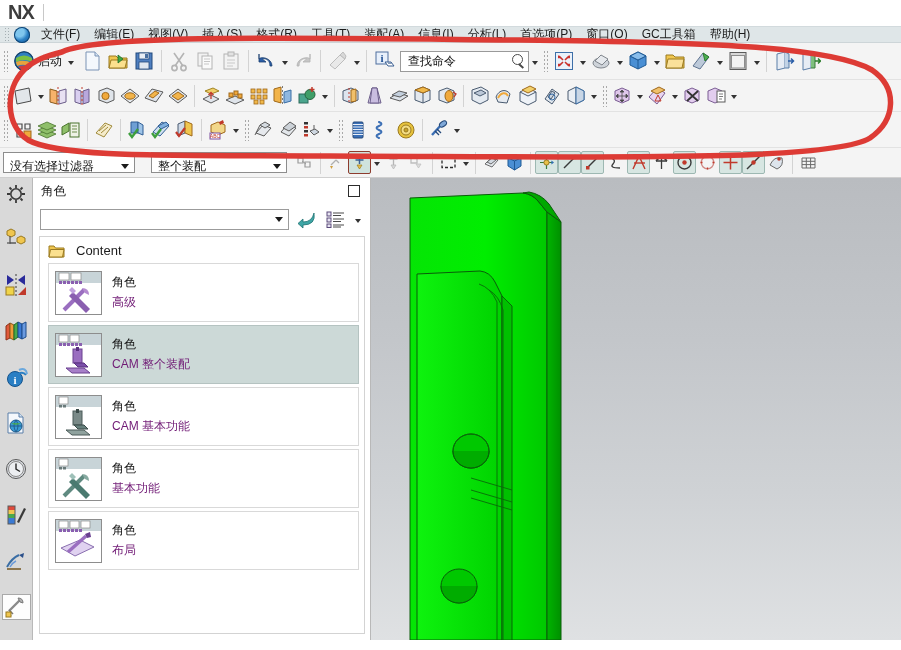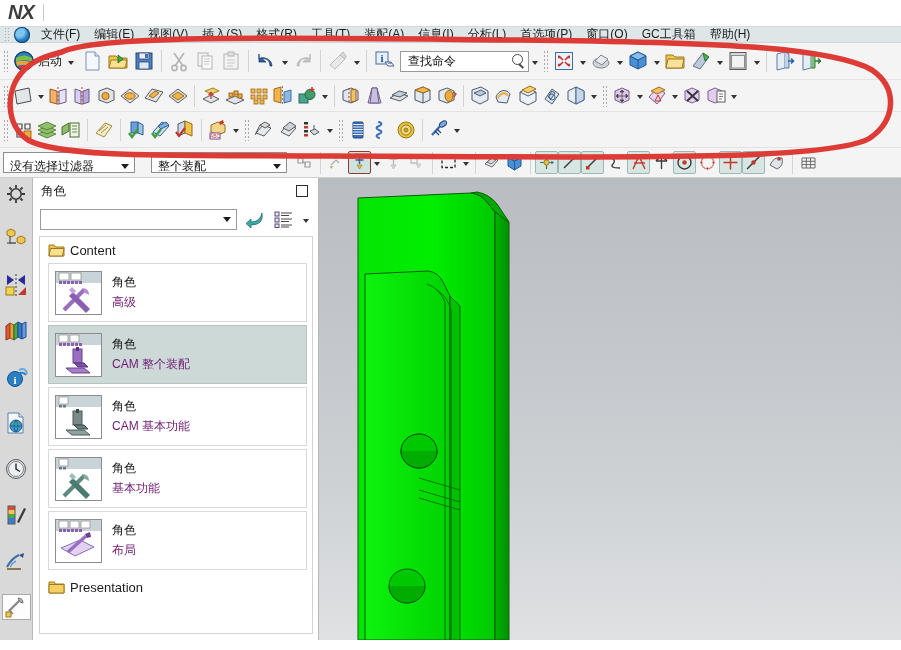--- a/index.html
+++ b/index.html
@@ -13,21 +13,20 @@
     background: #ffffff;
     -webkit-font-smoothing: antialiased;
   }
   #app { position: relative; width: 901px; height: 650px; }
 
   
   .titlebar {
     height: 26px; background: #ffffff;
     display: flex; align-items: center; padding-left: 8px;
     border-bottom: 1px solid #ffffff;
-    font-style: italic;
   }
   .nx-logo {
     font-family: "Liberation Sans", sans-serif;
     font-size: 20px; font-weight: bold; color: #3d3d3d;
     letter-spacing: -1px; padding-right: 9px;
   }
   .title-sep { width: 1px; height: 17px; background: #c8c8c8; margin-right: 9px; }
   .title-text { font-size: 12.5px; color: #1a1a1a; }
 
   
@@ -132,21 +131,21 @@
     display: flex; flex-direction: column; align-items: center; padding-top: 4px;
   }
   .rail-btn {
     width: 29px; height: 30px; margin-bottom: 20px;
     display: flex; align-items: center; justify-content: center; cursor: default;
     border: 1px solid transparent;
   }
   .rail-btn.sel { background: #fdfdfd; border: 1px solid #a9a9a9; }
 
   .panel {
-    width: 286px; background: #ffffff; border-right: 1px solid #b8b8b8;
+    width: 338px; background: #ffffff; border-right: 1px solid #b8b8b8;
     display: flex; flex-direction: column;
   }
   .panel-hdr {
     height: 26px; display: flex; align-items: center; justify-content: space-between;
     padding: 0 10px 0 8px;
   }
   .panel-title { font-size: 12.5px; color: #1a1a1a; }
   .pin {
     width: 12px; height: 12px; border: 1.6px solid #2c2c2c;
   }
@@ -162,21 +161,21 @@
     content:""; width:0;height:0;border-left:4px solid transparent;
     border-right:4px solid transparent;border-top:5px solid #1b1b1b;
   }
   .refresh-ico { width: 22px; height: 20px; flex:0 0 auto; }
   .listmode { width: 20px; height: 20px; flex:0 0 auto; }
 
   .listbox {
     flex: 1 1 auto; margin: 2px 5px 6px 6px; border: 1px solid #d3d3d3;
     background: #fff; overflow: hidden; padding-top: 4px;
   }
-  .folderrow { display:flex; align-items:flex-start; gap:5px; padding: 2px 0 5px 8px; }
+  .folderrow { display:flex; align-items:flex-end; gap:11px; padding: 2px 0 5px 8px; }
   .folderrow .nm { font-size: 13px; color: #1c1c1c; }
   .folder-ico { width: 17px; height: 14px; flex:0 0 auto; }
 
   .rolecard {
     margin: 0 5px 3px 8px; border: 1px solid #d9d9d9; background: #fff;
     height: 59px; display:flex; align-items:center; gap: 10px; padding-left: 6px; cursor: default;
   }
   .rolecard.sel { background: #ccd9d7; border-color: #b5c3c1; }
   .rolecard .thumb {
     width: 47px; height: 44px; flex: 0 0 auto; border: 1px solid #8d8d8d; background: #fff;
@@ -1093,29 +1092,20 @@
                   <path d="M5 28 L24 20 L38 27 L19 36 Z" fill="#e0d2f0" stroke="#8a6fb0"></path>
                   <path d="M12 32 L30 16" stroke="#9a6ec0" stroke-width="3.4"></path>
                   <path d="M29 14 l5 -2 l1 5 l-4 1z" fill="#6a4090"></path>
                 </svg></div>
               <div class="meta">
                 <span class="t1">角色</span>
                 <span class="t2">布局</span>
               </div>
             </div>
           </div>
-        <div class="folderrow" style="padding-top:7px">
-          <span class="folder-ico">
-            <svg width="17" height="14" viewBox="0 0 17 14">
-              <path d="M1 2 h5 l1.5 2 h8.5 v9 H1 Z" fill="#f0c64f" stroke="#9a7a21"></path>
-              <path d="M1 4.5 h15 v8.5 H1 Z" fill="#f6cf62" stroke="#9a7a21"></path>
-            </svg>
-          </span>
-          <span class="nm">Presentation</span>
-        </div>
       </div>
     </div>
 
     <div class="viewport">
       <svg width="582" height="462" viewBox="0 0 582 462" style="position:absolute;left:0;top:0;">
         <defs>
           <linearGradient id="gfront" x1="0" y1="0" x2="1" y2="0">
             <stop offset="0%" stop-color="#05e505"></stop>
             <stop offset="55%" stop-color="#00ee00"></stop>
             <stop offset="100%" stop-color="#00c800"></stop>

